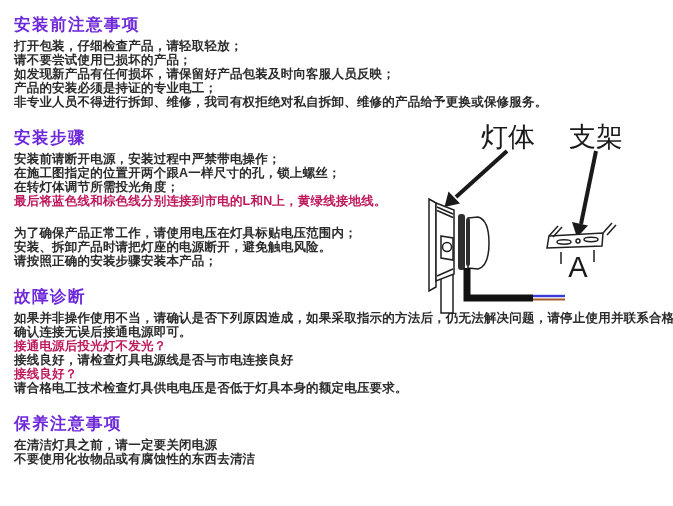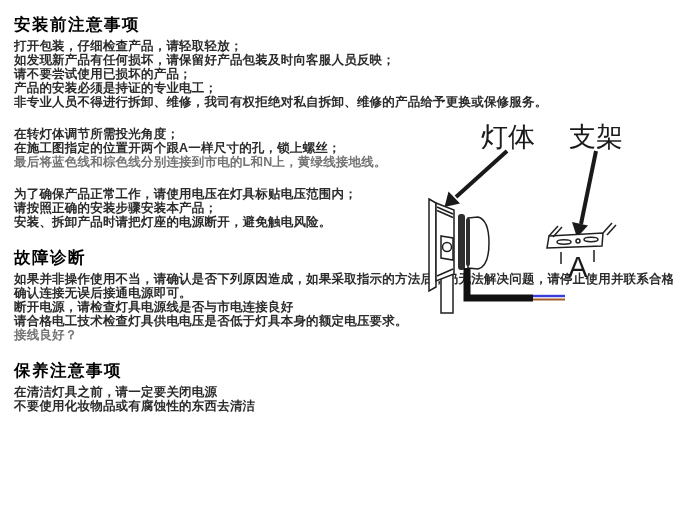--- a/index.html
+++ b/index.html
@@ -7,67 +7,70 @@
     width:673px;height:506px;
     background:#ffffff;
     font-family:"Liberation Sans",sans-serif;
     color:#2b2b2b;
     position:relative;
     overflow:hidden;
   }
   .doc{padding:14px 0 0 14px;}
   .sec h2{
     font-size:16.5px;line-height:20px;margin:0 0 5px 0;
-    font-weight:700;color:#000000;letter-spacing:1.5px;
+    font-weight:700;color:#6d28d9;letter-spacing:1.5px;
   }
   .sec + .sec{margin-top:18px;}
   p.ln{
     font-size:12.5px;line-height:14px;margin:0;
     font-weight:600;letter-spacing:.2px;white-space:nowrap;color:#2b2b2b;
   }
-  p.ln.red{color:#737373;}
+  p.ln.red{color:#be185d;}
   .diagram{
     position:absolute;left:410px;top:100px;width:263px;height:230px;
   }
   .diagram svg{display:block;}
   .diagram text{font-family:"Liberation Sans",sans-serif;}
 </style>
 </head>
 <body>
 
 <div class="doc">
 
   <section class="sec">
     <h2>安装前注意事项</h2>
     <p class="ln">打开包装，仔细检查产品，请轻取轻放；</p>
+    <p class="ln">请不要尝试使用已损坏的产品；</p>
     <p class="ln">如发现新产品有任何损坏，请保留好产品包装及时向客服人员反映；</p>
-    <p class="ln">请不要尝试使用已损坏的产品；</p>
     <p class="ln">产品的安装必须是持证的专业电工；</p>
     <p class="ln">非专业人员不得进行拆卸、维修，我司有权拒绝对私自拆卸、维修的产品给予更换或保修服务。</p>
   </section>
 
   <section class="sec">
+    <h2>安装步骤</h2>
+    <p class="ln">安装前请断开电源，安装过程中严禁带电操作；</p>
+    <p class="ln">在施工图指定的位置开两个跟A一样尺寸的孔，锁上螺丝；</p>
     <p class="ln">在转灯体调节所需投光角度；</p>
-    <p class="ln">在施工图指定的位置开两个跟A一样尺寸的孔，锁上螺丝；</p>
     <p class="ln red">最后将蓝色线和棕色线分别连接到市电的L和N上，黄绿线接地线。</p>
   </section>
 
   <section class="sec">
     <p class="ln">为了确保产品正常工作，请使用电压在灯具标贴电压范围内；</p>
+    <p class="ln">安装、拆卸产品时请把灯座的电源断开，避免触电风险。</p>
     <p class="ln">请按照正确的安装步骤安装本产品；</p>
-    <p class="ln">安装、拆卸产品时请把灯座的电源断开，避免触电风险。</p>
   </section>
 
   <section class="sec">
     <h2>故障诊断</h2>
     <p class="ln">如果并非操作使用不当，请确认是否下列原因造成，如果采取指示的方法后，仍无法解决问题，请停止使用并联系合格的</p>
     <p class="ln">确认连接无误后接通电源即可。</p>
-    <p class="ln">断开电源，请检查灯具电源线是否与市电连接良好</p>
+    <p class="ln red">接通电源后投光灯不发光？</p>
+    <p class="ln">接线良好，请检查灯具电源线是否与市电连接良好</p>
+    <p class="ln red">接线良好？</p>
     <p class="ln">请合格电工技术检查灯具供电电压是否低于灯具本身的额定电压要求。</p>
-    <p class="ln red">接线良好？</p>
   </section>
 
   <section class="sec">
     <h2>保养注意事项</h2>
     <p class="ln">在清洁灯具之前，请一定要关闭电源</p>
     <p class="ln">不要使用化妆物品或有腐蚀性的东西去清洁</p>
   </section>
 
 </div>
 

